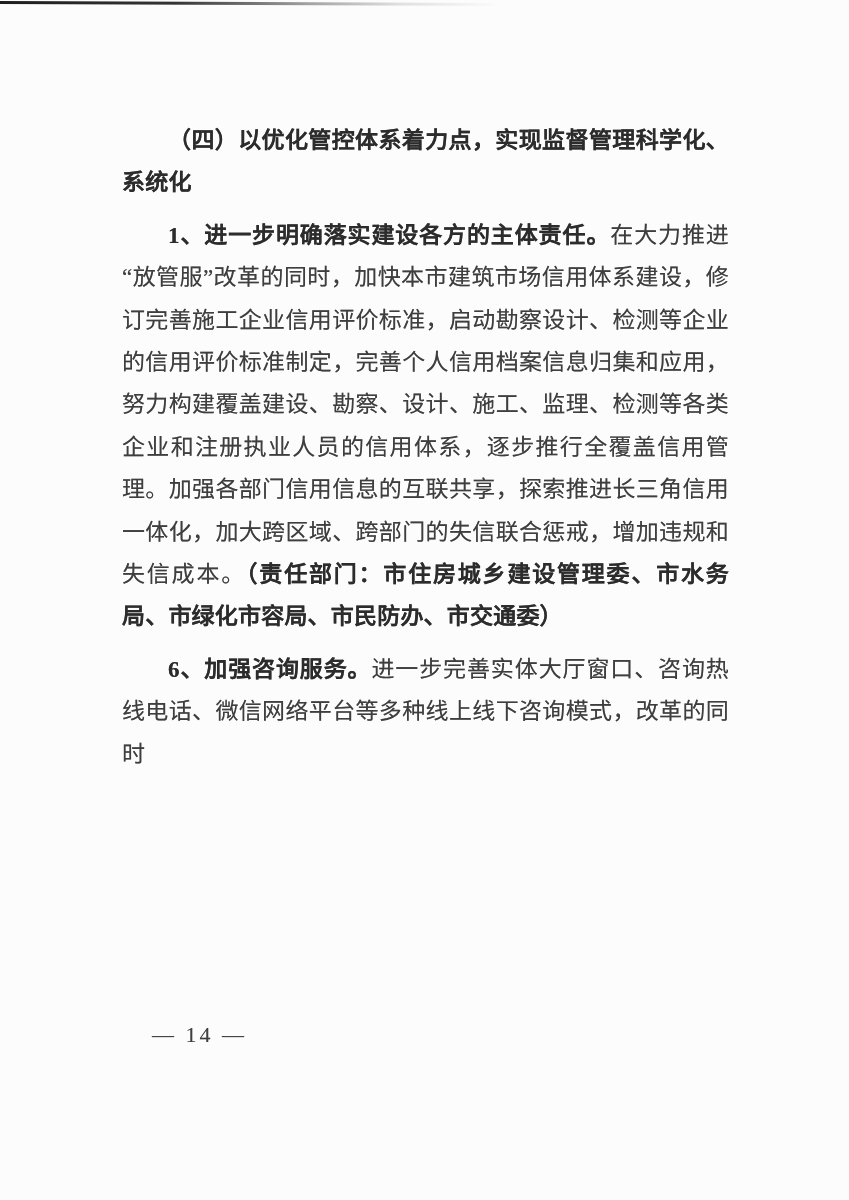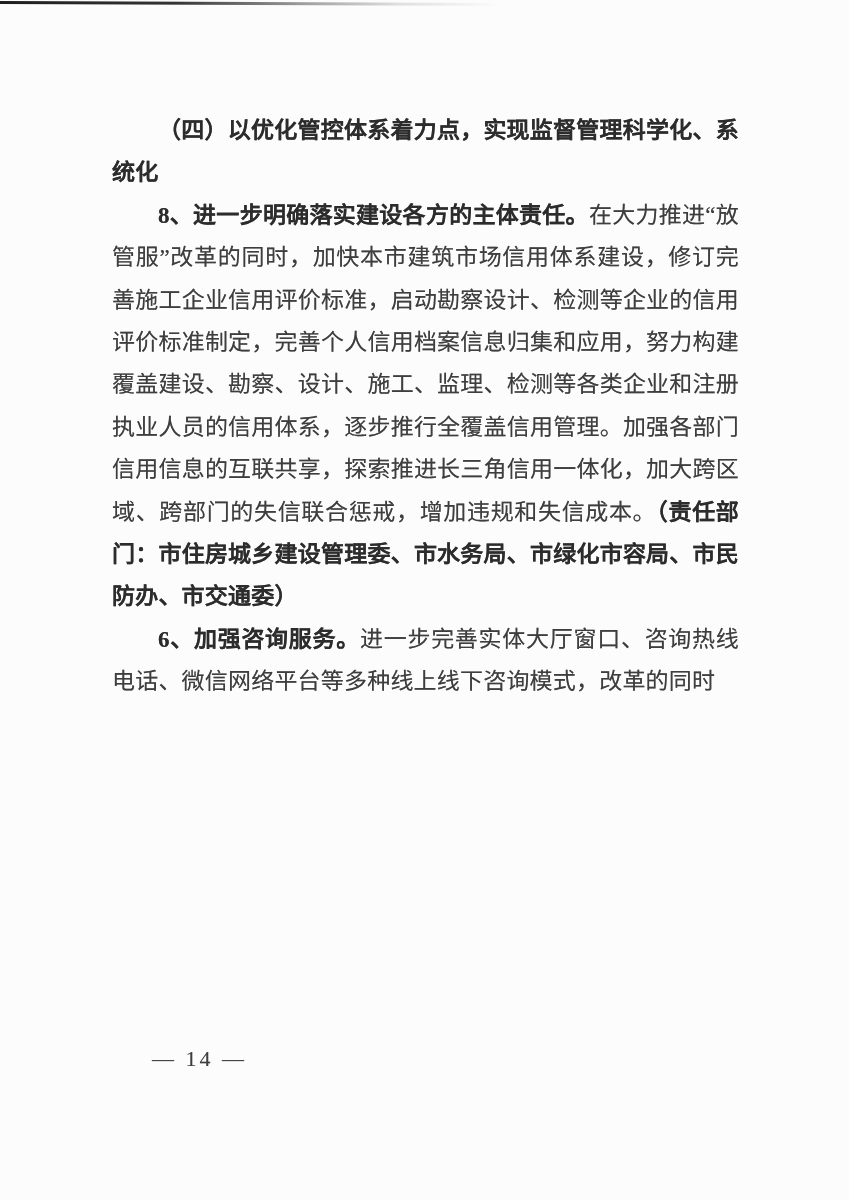--- a/index.html
+++ b/index.html
@@ -39,46 +39,46 @@
     width: 627px;
     font-size: 23px;
     line-height: 42.4px;
     color: #3e3e3e;
     text-align: justify;
     text-justify: inter-ideograph;
     letter-spacing: 0.2px;
     text-shadow: 0 0 0.5px rgba(70,70,70,0.55);
   }
   .text-block p {
-    margin: 0;
+    margin: 10px;
     padding: 0;
     text-indent: 2em;
   }
   .seg { font-weight: 400; }
   .seg-bold {
     font-weight: 700;
     color: #2c2c2c;
     text-shadow: 0 0 0.5px rgba(40,40,40,0.7);
   }
   .page-number {
     position: absolute;
     left: 152px;
-    top: 1046px;
+    top: 1022px;
     font-size: 22px;
     color: #3f3f3f;
     letter-spacing: 3px;
     text-shadow: 0 0 0.5px rgba(70,70,70,0.5);
   }
 </style>
 </head>
 <body>
 
 <div class="page">
   <div class="scan-artifact"></div>
 
   <div class="text-block">
       <p><span class="seg seg-bold">（四）以优化管控体系着力点，实现监督管理科学化、系统化</span></p>
-      <p><span class="seg seg-bold">8、进一步明确落实建设各方的主体责任。</span><span class="seg">在大力推进“放管服”改革的同时，加快本市建筑市场信用体系建设，修订完善施工企业信用评价标准，启动勘察设计、检测等企业的信用评价标准制定，完善个人信用档案信息归集和应用，努力构建覆盖建设、勘察、设计、施工、监理、检测等各类企业和注册执业人员的信用体系，逐步推行全覆盖信用管理。加强各部门信用信息的互联共享，探索推进长三角信用一体化，加大跨区域、跨部门的失信联合惩戒，增加违规和失信成本。</span><span class="seg seg-bold">（责任部门：市住房城乡建设管理委、市水务局、市绿化市容局、市民防办、市交通委）</span></p>
+      <p><span class="seg seg-bold">1、进一步明确落实建设各方的主体责任。</span><span class="seg">在大力推进“放管服”改革的同时，加快本市建筑市场信用体系建设，修订完善施工企业信用评价标准，启动勘察设计、检测等企业的信用评价标准制定，完善个人信用档案信息归集和应用，努力构建覆盖建设、勘察、设计、施工、监理、检测等各类企业和注册执业人员的信用体系，逐步推行全覆盖信用管理。加强各部门信用信息的互联共享，探索推进长三角信用一体化，加大跨区域、跨部门的失信联合惩戒，增加违规和失信成本。</span><span class="seg seg-bold">（责任部门：市住房城乡建设管理委、市水务局、市绿化市容局、市民防办、市交通委）</span></p>
       <p><span class="seg seg-bold">6、加强咨询服务。</span><span class="seg">进一步完善实体大厅窗口、咨询热线电话、微信网络平台等多种线上线下咨询模式，改革的同时</span></p>
     </div>
 
   <div class="page-number">— 14 —</div>
 </div>
 
 </body></html>

